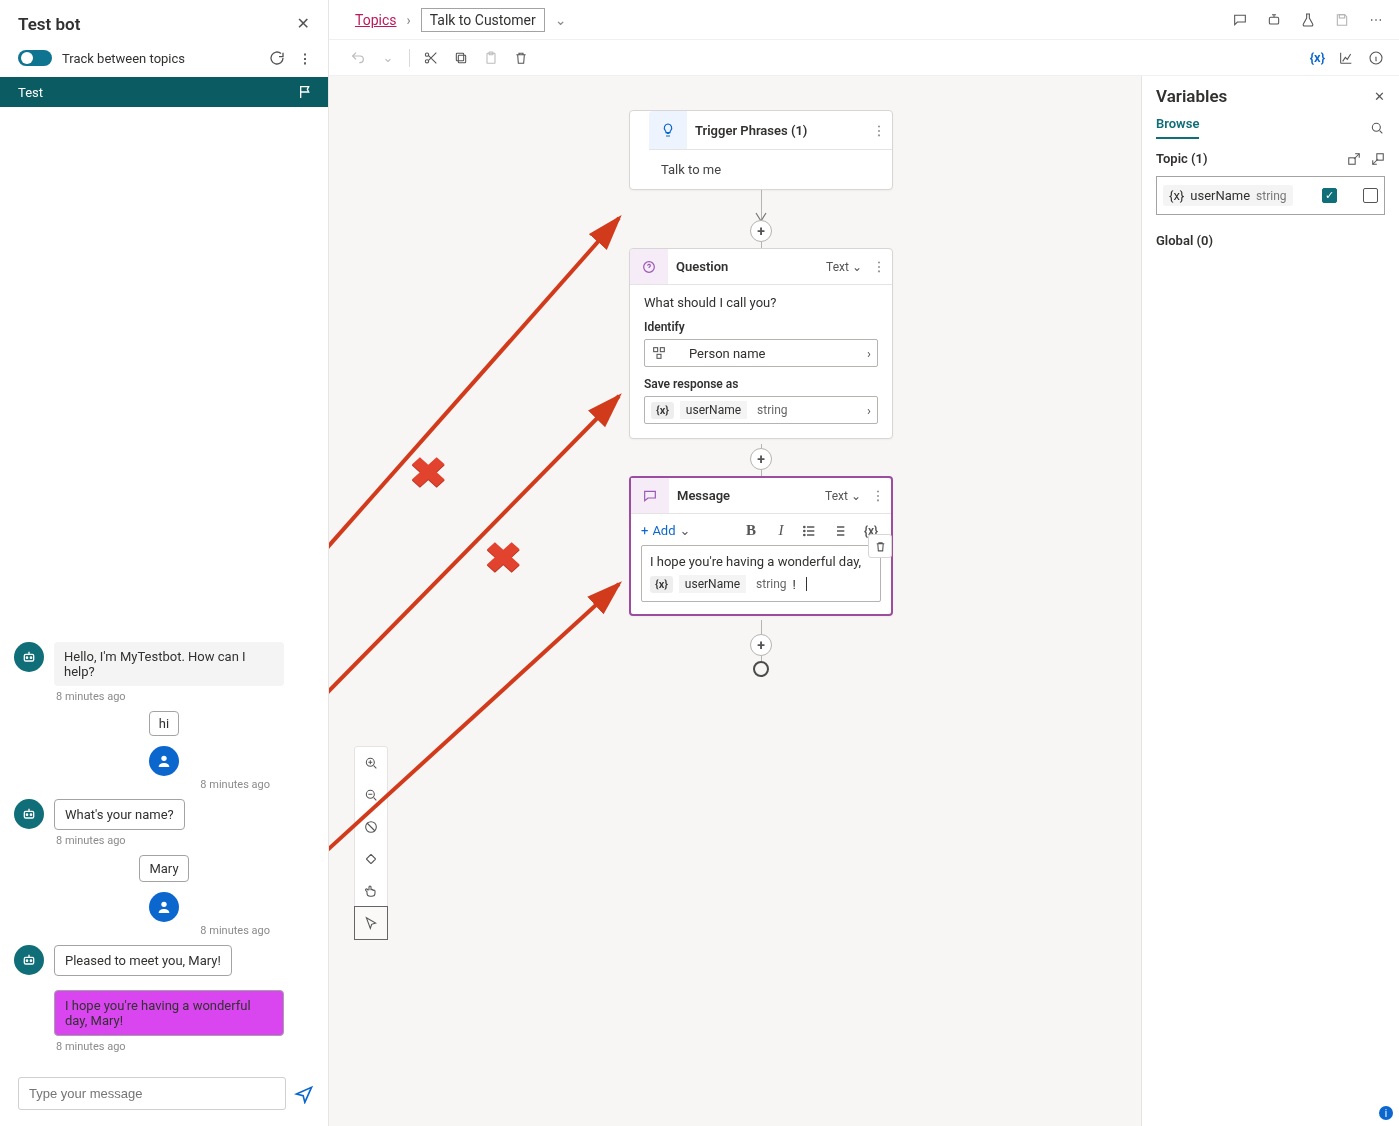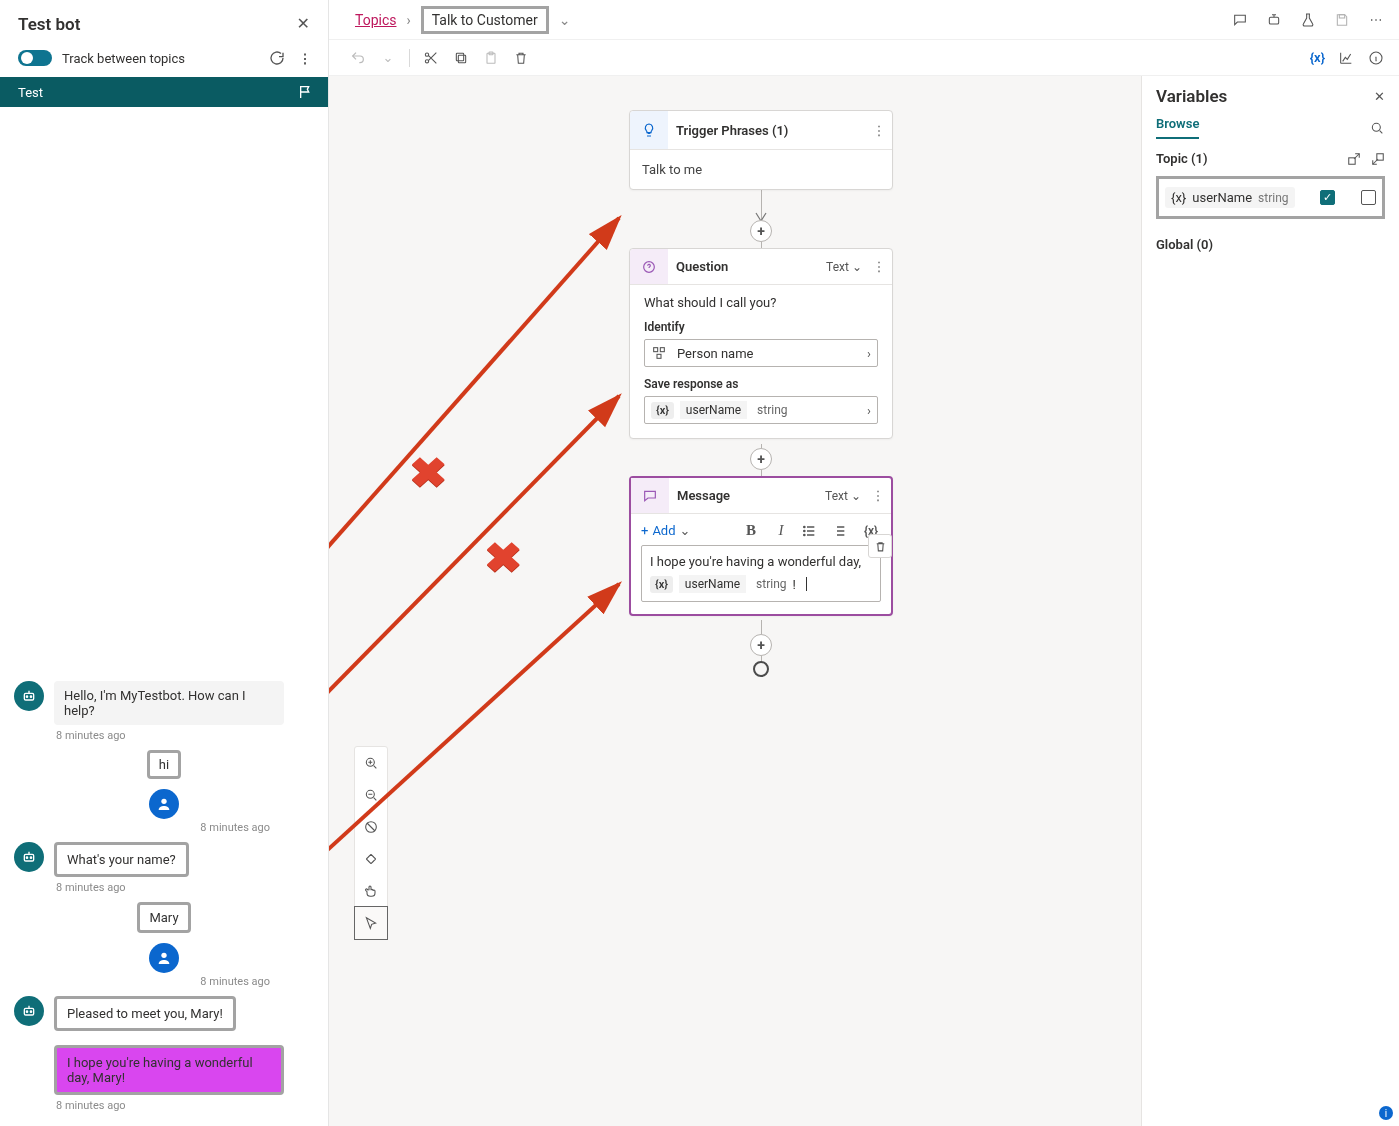--- a/index.html
+++ b/index.html
@@ -24,38 +24,38 @@
   .bot-ava, .usr-ava { width:30px; height:30px; border-radius:50%; display:flex; align-items:center; justify-content:center; color:#fff; }
   .bot-ava { background:#0f6e78; }
   .usr-ava { background:#0b67ce; }
   .bubble-bot { background:#f4f4f4; color:#323130; padding:7px 10px; border-radius:4px; max-width:230px; }
   .bubble-usr { background:#fff; border:1px solid #cfcfcf; color:#333; padding:5px 9px; border-radius:4px; }
   .time { font-size:11px; color:#8b8b8b; margin:4px 0 2px 42px; }
   .time-usr { font-size:11px; color:#8b8b8b; text-align:right; margin:2px 44px 2px 0; }
   .tb-input { display:flex; align-items:center; gap:8px; padding:10px 14px 16px 18px; }
   .tb-input input { flex:1; border:1px solid #cfcfcf; border-radius:3px; padding:8px 10px; font-size:13px; color:#666; }
   .send-ic { color:#0b67ce; }
-  .annot-red { border:3px solid #a3a3a3; }
+  .annot-red { border:1px solid #a3a3a3; }
 
   
   .canvas { flex:1; position:relative; display:flex; flex-direction:column; }
   .crumb { height:40px; display:flex; align-items:center; justify-content:space-between; padding:0 14px 0 26px; border-bottom:1px solid #f0f0f0; }
   .crumb-left { display:flex; align-items:center; gap:10px; font-size:14px; }
   .crumb-left a { color:#be185d; text-decoration:underline; }
   .crumb-left .chev { color:#888; }
   .crumb-right { display:flex; align-items:center; gap:16px; color:#555; }
   .tool { height:36px; display:flex; align-items:center; justify-content:space-between; padding:0 14px 0 20px; border-bottom:1px solid #f0f0f0; color:#555; }
   .tool-left, .tool-right { display:flex; align-items:center; gap:12px; }
   .vdiv { width:1px; height:18px; background:#d9d9d9; }
   .ic { display:inline-flex; align-items:center; justify-content:center; width:18px; height:18px; }
 
   .stage { flex:1; position:relative; background:#f7f6f5; overflow:hidden; }
   
   .node { position:absolute; background:#fff; border:1px solid #d8d6d4; border-radius:4px; box-shadow:0 1px 2px rgba(0,0,0,0.04); }
-  .n-trigger { left:300px; top:34px; width:264px; }
+  .n-trigger { left:300px; top:34px; width:264px;padding-left:19px; }
   .n-trig-head { display:flex; align-items:center; height:38px; }
   .hint-ic { width:38px; display:flex; align-items:center; justify-content:center; color:#0b67ce; background:#eef4fd; border-top-left-radius:4px; border-bottom-left-radius:0; align-self:stretch;}
   .n-trig-head .ttl { flex:1; font-weight:600; font-size:13px; padding-left:8px; }
   .kebab { width:26px; text-align:center; color:#666; }
   .n-trig-body { padding:12px 12px; font-size:13px; color:#444; border-top:1px solid #e6e4e2; }
   
   .plus-circle { width:22px; height:22px; border-radius:50%; background:#fff; border:1px solid #b6b3b0; display:flex; align-items:center; justify-content:center; color:#555; font-size:14px; font-weight:bold; }
   .plus1 { position:absolute; left:421px; top:144px; }
   .plus2 { position:absolute; left:421px; top:372px; }
   .plus3 { position:absolute; left:421px; top:558px; }
@@ -220,20 +220,28 @@
           <div class="bubble-bot annot-red" style="background:#fff;">Pleased to meet you, Mary!</div>
         </div>
         <div style="height:6px"></div>
         <div class="row-bot">
           <div style="width:30px"></div>
           <div class="bubble-bot annot-red" style="background:#d946ef;">I hope you're having a wonderful day, Mary!</div>
         </div>
         <div class="time">8 minutes ago</div>
       </div>
     </div>
+    <div class="tb-input">
+      <input placeholder="Type your message" style="">
+      <span class="send-ic">
+        <svg width="20" height="20" viewBox="0 0 24 24" fill="none" stroke="currentColor" stroke-width="2">
+            <path d="M3 12l18-8-8 18-2-8-8-2z"></path>
+          </svg>
+      </span>
+    </div>
   </div>
 
   <div class="canvas">
     <div class="crumb">
       <div class="crumb-left">
         <a>Topics</a>
         <span class="chev">›</span>
         <span class="annot-red" style="padding:3px 8px;">Talk to Customer</span>
         <span class="chev" style="cursor:pointer">⌄</span>
       </div>
@@ -356,21 +364,21 @@
           <div class="type">
               <span>Text</span> 
               <span>⌄</span>
             </div>
           <div class="kebab">⋮</div>
         </div>
         <div class="n-q-body">
           <div>What should I call you?</div>
           <div class="q-row-label">Identify</div>
           <div class="field">
-            <span style="display:flex;align-items:center;gap:10px">
+            <span style="display:flex;align-items:center;gap:22px">
               <svg class="micon" viewBox="0 0 24 24" fill="none" stroke="#555" stroke-width="1.6">
                   <rect x="4" y="4" width="6" height="6"></rect>
                   <rect x="14" y="4" width="6" height="6"></rect>
                   <rect x="9" y="14" width="6" height="6"></rect>
                 </svg>
               <span>Person name</span>
             </span>
             <span class="chev-r">›</span>
           </div>
           <div class="q-row-label">Save response as</div>

